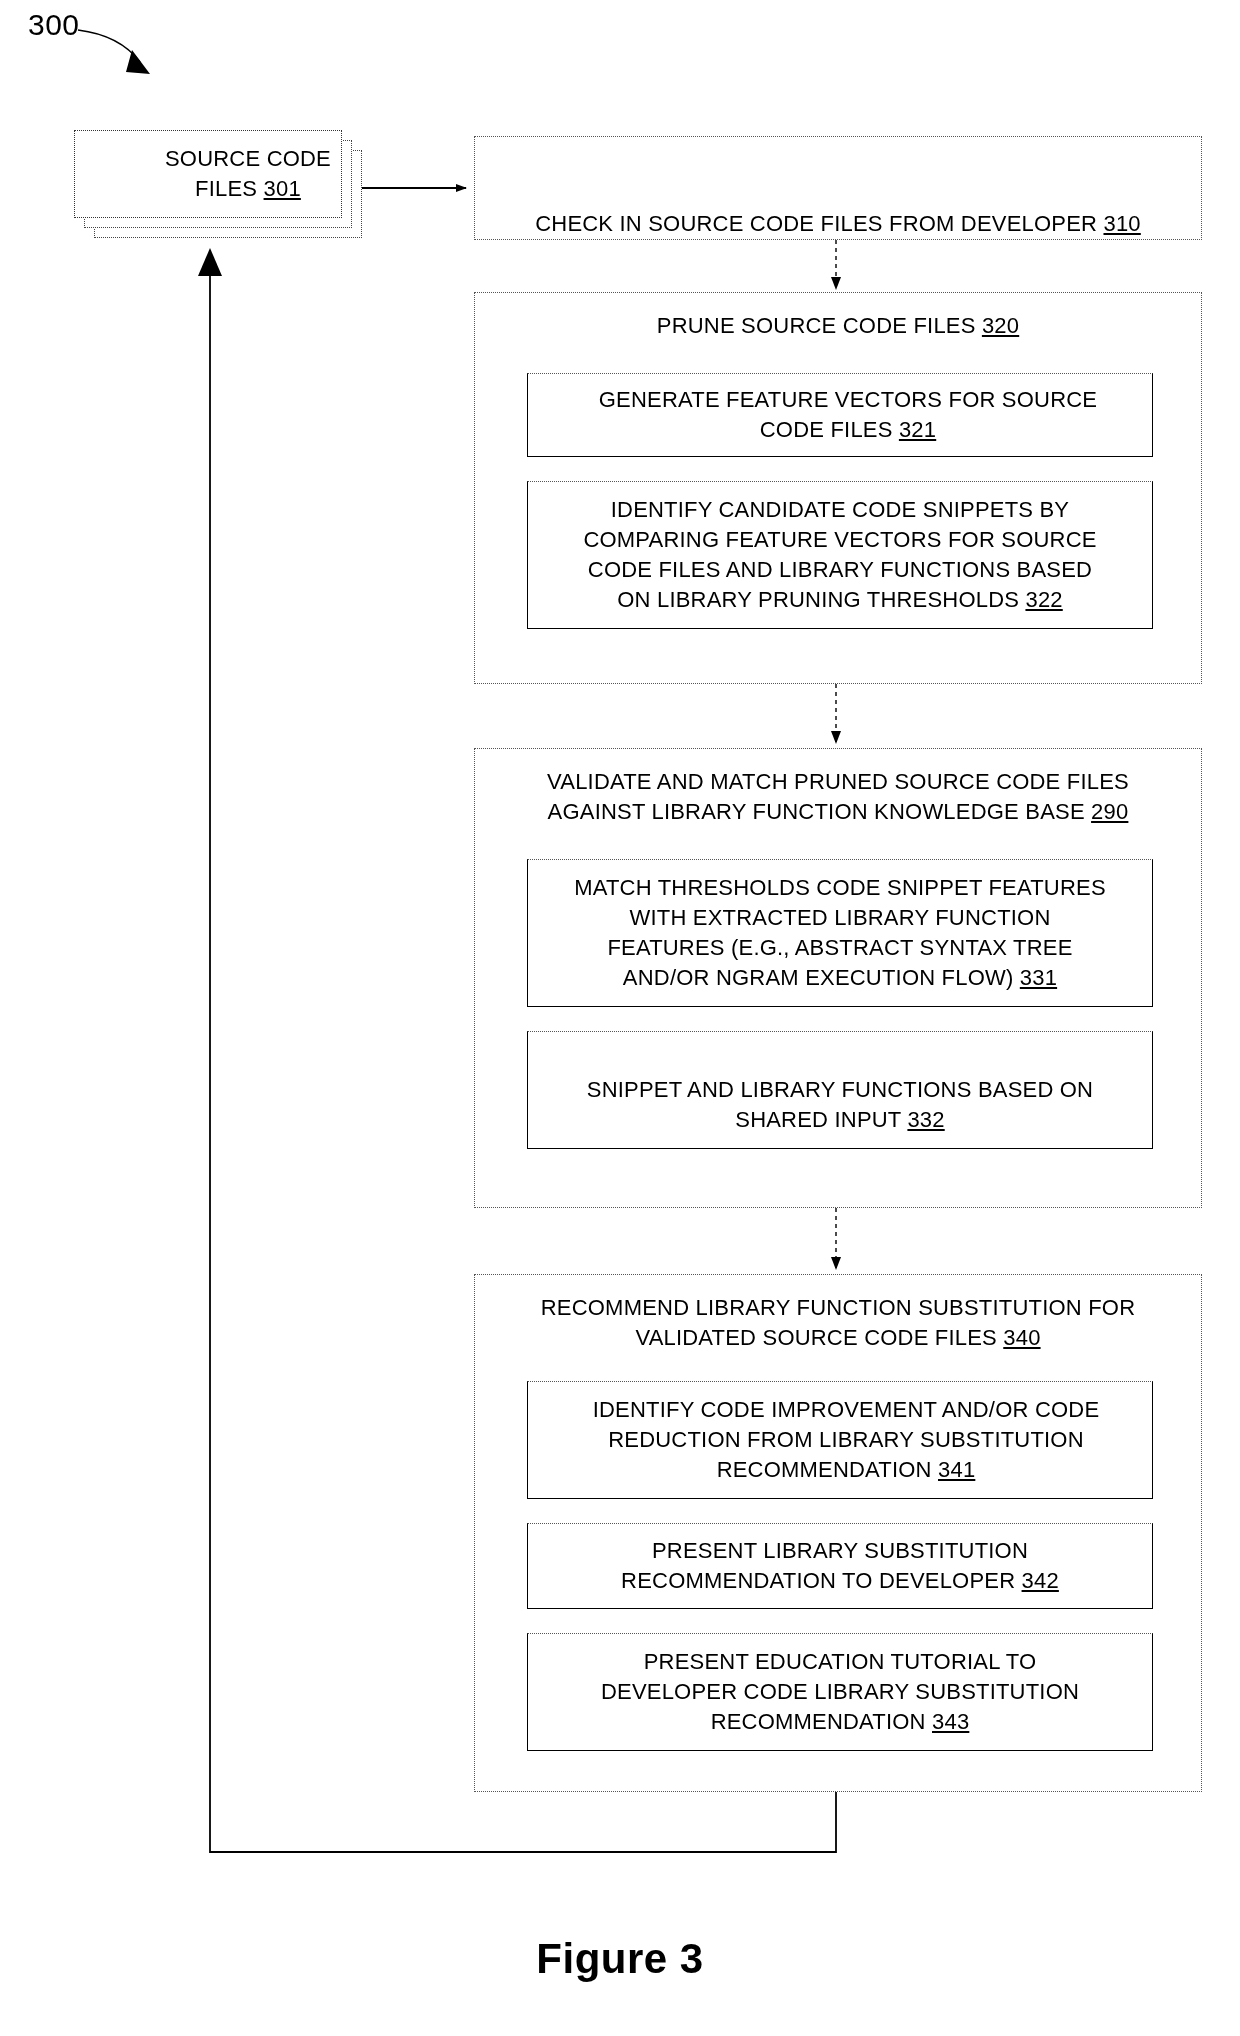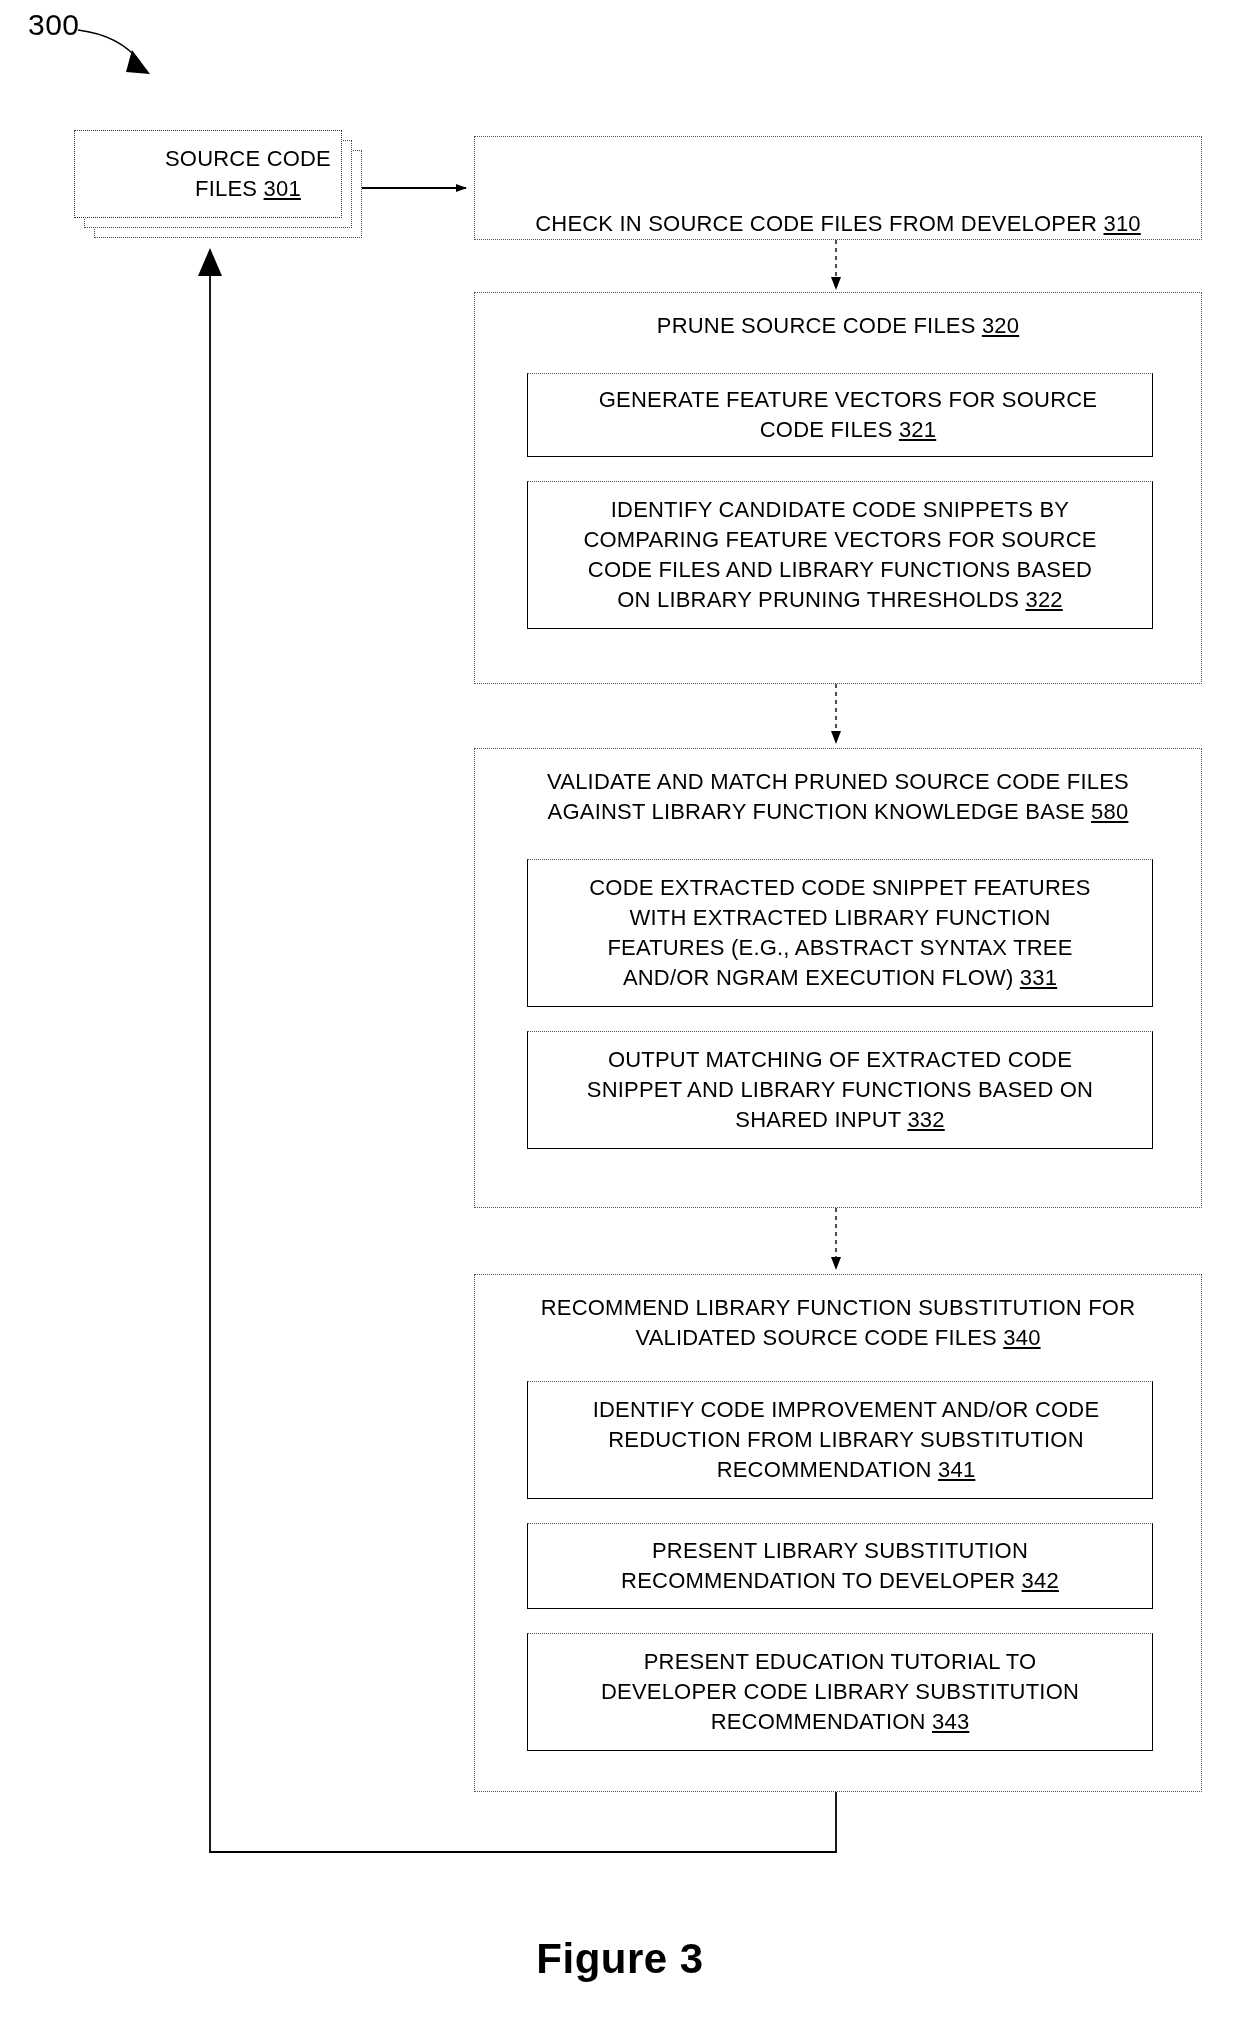--- a/index.html
+++ b/index.html
@@ -202,36 +202,36 @@
         <span>ON LIBRARY PRUNING THRESHOLDS</span>
         <span class="u">322</span>
       </div>
     </div>
   </div>
 
   <div class="pbox" style="left:474px; top:748px; width:728px; height:460px;">
     <div class="pbox-label group-head">
       <span>VALIDATE AND MATCH PRUNED SOURCE CODE FILES</span><br>
       <span>AGAINST LIBRARY FUNCTION KNOWLEDGE BASE</span>
-      <span class="u">580</span>
+      <span class="u">290</span>
     </div>
 
     <div class="sbox" style="left:52px; top:110px; width:626px; height:148px;">
       <div class="pbox-label">
-        <span>CODE EXTRACTED CODE SNIPPET FEATURES</span><br>
+        <span>MATCH THRESHOLDS CODE SNIPPET FEATURES</span><br>
         <span>WITH EXTRACTED LIBRARY FUNCTION</span><br>
         <span>FEATURES (E.G., ABSTRACT SYNTAX TREE</span><br>
         <span>AND/OR NGRAM EXECUTION FLOW)</span>
         <span class="u">331</span>
       </div>
     </div>
 
     <div class="sbox" style="left:52px; top:282px; width:626px; height:118px;">
       <div class="pbox-label">
-        <span>OUTPUT MATCHING OF EXTRACTED CODE</span><br>
+        <br>
         <span>SNIPPET AND LIBRARY FUNCTIONS BASED ON</span><br>
         <span>SHARED INPUT</span>
         <span class="u">332</span>
       </div>
     </div>
   </div>
 
   <div class="pbox" style="left:474px; top:1274px; width:728px; height:518px;">
     <div class="pbox-label group-head">
       <span>RECOMMEND LIBRARY FUNCTION SUBSTITUTION FOR</span><br>

